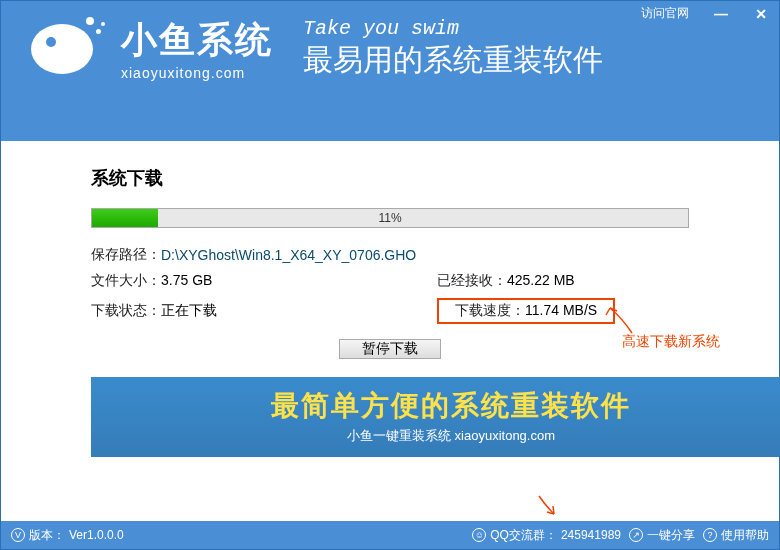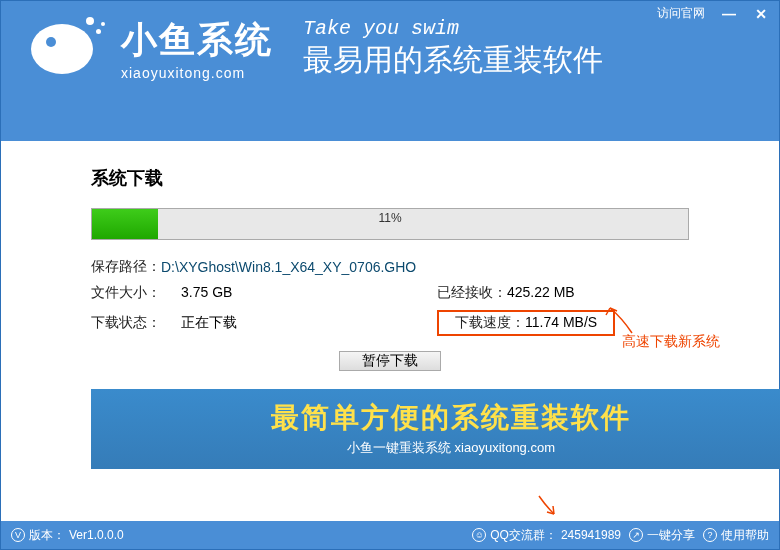--- a/index.html
+++ b/index.html
@@ -1,44 +1,44 @@
 <!DOCTYPE html>
 <html><head>
 <meta charset="utf-8">
 <style>
 * { margin: 0; padding: 0; box-sizing: border-box; }
 body { font-family: "Microsoft YaHei", SimSun, Arial, sans-serif; background: #ddd; width: 780px; height: 550px; overflow: hidden; }
 .window { width: 780px; height: 550px; background: #fff; border: 1px solid #2b6fb8; display: flex; flex-direction: column; }
 .header { background: #4a8ed6; height: 140px; position: relative; }
-.titlebar { display: flex; justify-content: flex-end; align-items: center; padding: 4px 10px; color: #fff; font-size: 12px; gap: 16px; }
+.titlebar { display: flex; justify-content: flex-end; align-items: center; padding: 4px 10px; color: #fff; font-size: 12px; gap: 24px; }
 .titlebar span, .titlebar div { cursor: pointer; }
 .min-icon, .close-icon { display: inline-flex; align-items: center; justify-content: center; width: 16px; height: 16px; font-weight: bold; font-size: 14px; }
 .logo-area { display: flex; align-items: flex-end; padding: 0 30px; gap: 30px; margin-top: -10px; }
 .logo-left { display: flex; align-items: center; gap: 10px; }
 .fish-icon { width: 80px; height: 60px; position: relative; }
 .fish-body { width: 62px; height: 50px; background: #fff; border-radius: 50% 50% 50% 50%; position: absolute; left: 0; top: 5px; }
 .fish-eye { width: 10px; height: 10px; background: #4a8ed6; border-radius: 50%; position: absolute; left: 15px; top: 18px; }
 .bubble { position: absolute; background: #fff; border-radius: 50%; }
 .b1 { width: 8px; height: 8px; top: -2px; left: 55px; }
 .b2 { width: 5px; height: 5px; top: 10px; left: 65px; }
 .b3 { width: 4px; height: 4px; top: 3px; left: 70px; }
 .logo-text { color: #fff; }
 .logo-cn { font-size: 36px; font-weight: bold; letter-spacing: 2px; }
 .logo-en { font-size: 14px; letter-spacing: 1px; }
 .slogan { color: #fff; }
 .slogan-en { font-style: italic; font-size: 20px; font-family: Liberation Mono, monospace; }
 .slogan-cn { font-size: 30px; font-family: Liberation Mono, monospace; }
 .content { flex: 1; padding: 25px 90px 10px; position: relative; }
 .section-title { font-size: 18px; font-weight: bold; margin-bottom: 18px; }
 .progress-wrap { width: 100%; position: relative; margin-bottom: 18px; }
-.progress-bar { width: 100%; height: 32px; border: 1px solid #aaa; background: #e8e8e8; position: relative; }
+.progress-bar { width: 100%; height: 20px; border: 1px solid #aaa; background: #e8e8e8; position: relative; }
 .progress-fill { height: 100%; background: linear-gradient(to bottom, #3ecc1a, #1fa800); width: 11%; }
 .progress-text { position: absolute; left: 50%; top: 2px; transform: translateX(-50%); font-size: 12px; color: #333; }
 .info-row { display: flex; margin-bottom: 8px; font-size: 14px; align-items: center; }
-.info-left { width: 310px; display: flex; gap: 20px; }
+.info-left { width: 310px; display: flex; }
 .info-right { flex: 1; display: flex; margin-left: 36px; }
 .label { color: #222; }
 .path-val { color: #0c4a6e; }
 .speed-box { border: 2px solid #e40; padding: 2px 16px; display: inline-flex; }
 .pause-btn { display: block; margin: 15px auto 0; padding: 0 22px; background: linear-gradient(to bottom, #f5f5f5, #ddd); border: 1px solid #aaa; font-size: 14px; cursor: pointer; font-family: inherit; }
 .arrow-annot { position: absolute; color: #e40; font-size: 14px; }
 .arrow1 { right: 59px; top: 192px; }
 .arrow1 svg { position: absolute; top: -30px; left: -20px; }
 .banner { width: 720px; height: 80px; background: linear-gradient(to bottom, #3a8bcc, #357cb8); margin: 18px auto 0; text-align: center; color: #fff; padding-top: 10px; }
 .banner-main { font-size: 28px; font-weight: bold; color: #ffe14a; letter-spacing: 2px; }

